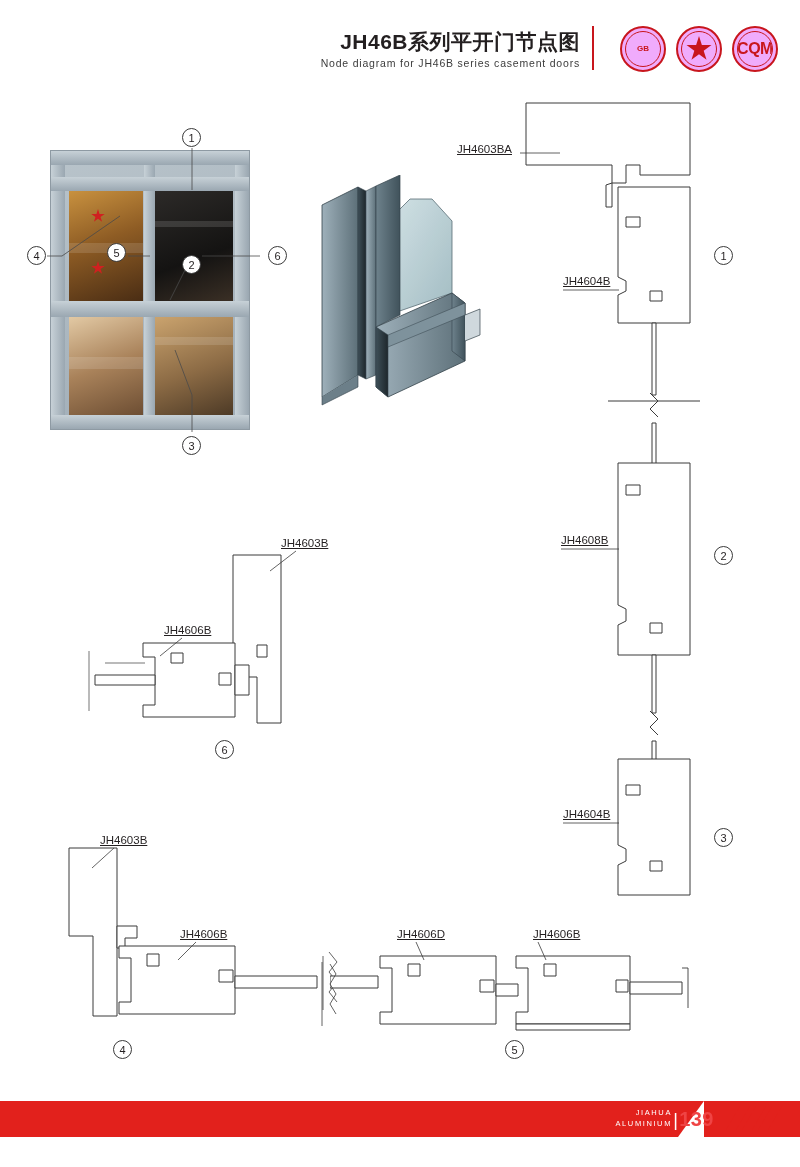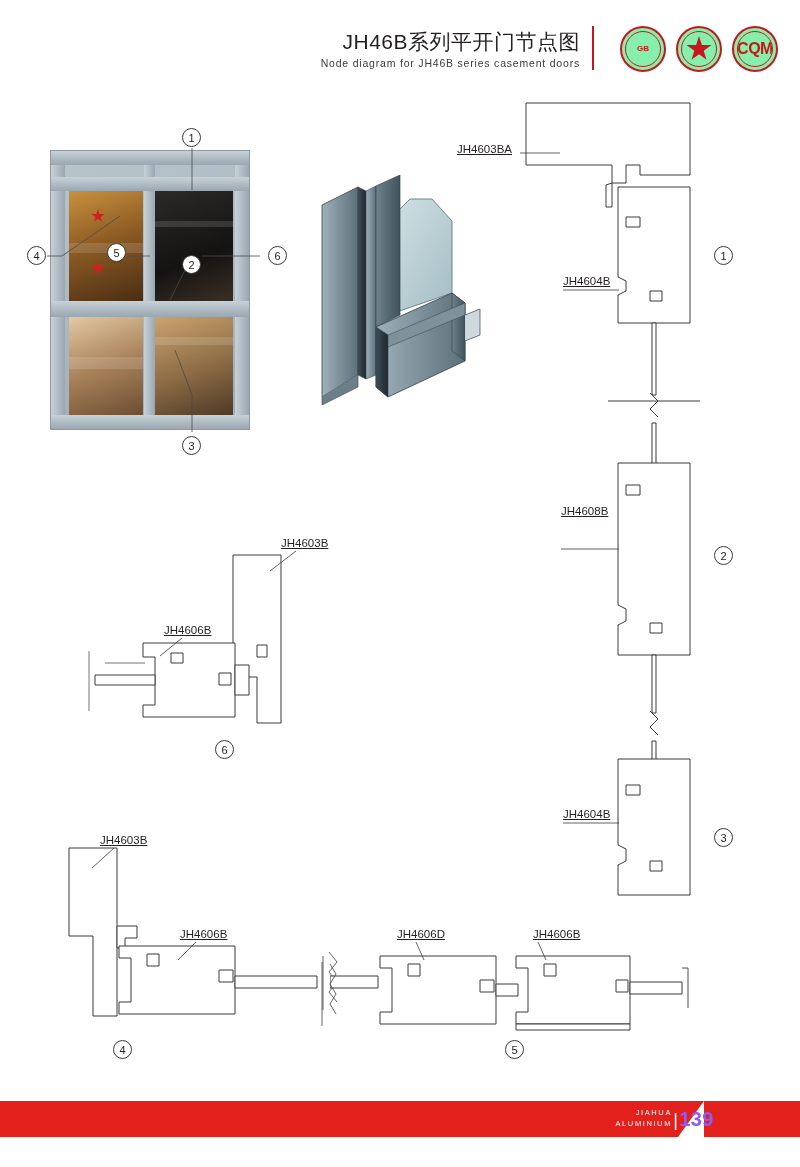--- a/index.html
+++ b/index.html
@@ -21,21 +21,21 @@
     position: absolute;
     top: 0; left: 0;
     width: 800px;
     height: 88px;
   }
   .header-title-zh {
     position: absolute;
     right: 220px;
     top: 28px;
     font-size: 21px;
-    font-weight: normal;
+    font-weight: bold;
     letter-spacing: 0.5px;
     color: #231f20;
     white-space: nowrap;
     text-align: right;
     transform: translateX(0);
   }
   .header-title-en {
     position: absolute;
     right: 220px;
     top: 57px;
@@ -59,21 +59,21 @@
     display: flex;
     gap: 10px;
     align-items: center;
   }
   .logo {
     width: 42px;
     height: 42px;
     border-radius: 50%;
     border: 2px solid #c8161d;
     position: relative;
-    background: #86efac;
+    background: #f0abfc;
   }
   .logo .inner {
     position: absolute;
     inset: 3px;
     border-radius: 50%;
     border: 1px solid #c8161d;
     display: flex;
     align-items: center;
     justify-content: center;
     font-size: 8px;
@@ -183,21 +183,21 @@
     right: 128px; top: 6px;
     text-align: right;
     color: #ffffff;
     font-size: 7.5px;
     letter-spacing: 1.6px;
     line-height: 11px;
   }
   .footer-page {
     position: absolute;
     right: 86px; top: 7px;
-    color: #8b5cf6;
+    color: #ef4444;
     font-size: 20px;
     font-weight: bold;
     letter-spacing: 0.5px;
     text-align: right;
   }
   .footer-pipe {
     position: absolute;
     right: 122px; top: 9px;
     color: #ffffff;
     font-size: 18px;
@@ -348,21 +348,21 @@
 <div class="label abs" style="left:457px; top:143px">JH4603BA</div>
 <svg class="abs" style="left:520px; top:148px" width="40" height="12">
     <line x1="0" y1="5" x2="40" y2="5" stroke="#3b3b3b" stroke-width="0.8"></line>
   </svg>
 
 <div class="label abs" style="left:563px; top:275px">JH4604B</div>
 <svg class="abs" style="left:563px; top:288px" width="56" height="10">
     <line x1="0" y1="2" x2="56" y2="2" stroke="#3b3b3b" stroke-width="0.8"></line>
   </svg>
 
-<div class="label abs" style="left:561px; top:505px">JH4608B</div>
+<div class="label abs" style="left:561px; top:534px">JH4608B</div>
 <svg class="abs" style="left:561px; top:547px" width="58" height="10">
     <line x1="0" y1="2" x2="58" y2="2" stroke="#3b3b3b" stroke-width="0.8"></line>
   </svg>
 
 <div class="label abs" style="left:563px; top:808px">JH4604B</div>
 <svg class="abs" style="left:563px; top:821px" width="56" height="10">
     <line x1="0" y1="2" x2="56" y2="2" stroke="#3b3b3b" stroke-width="0.8"></line>
   </svg>
 
 <div class="callout abs" style="left:714px; top:246px">1</div>

